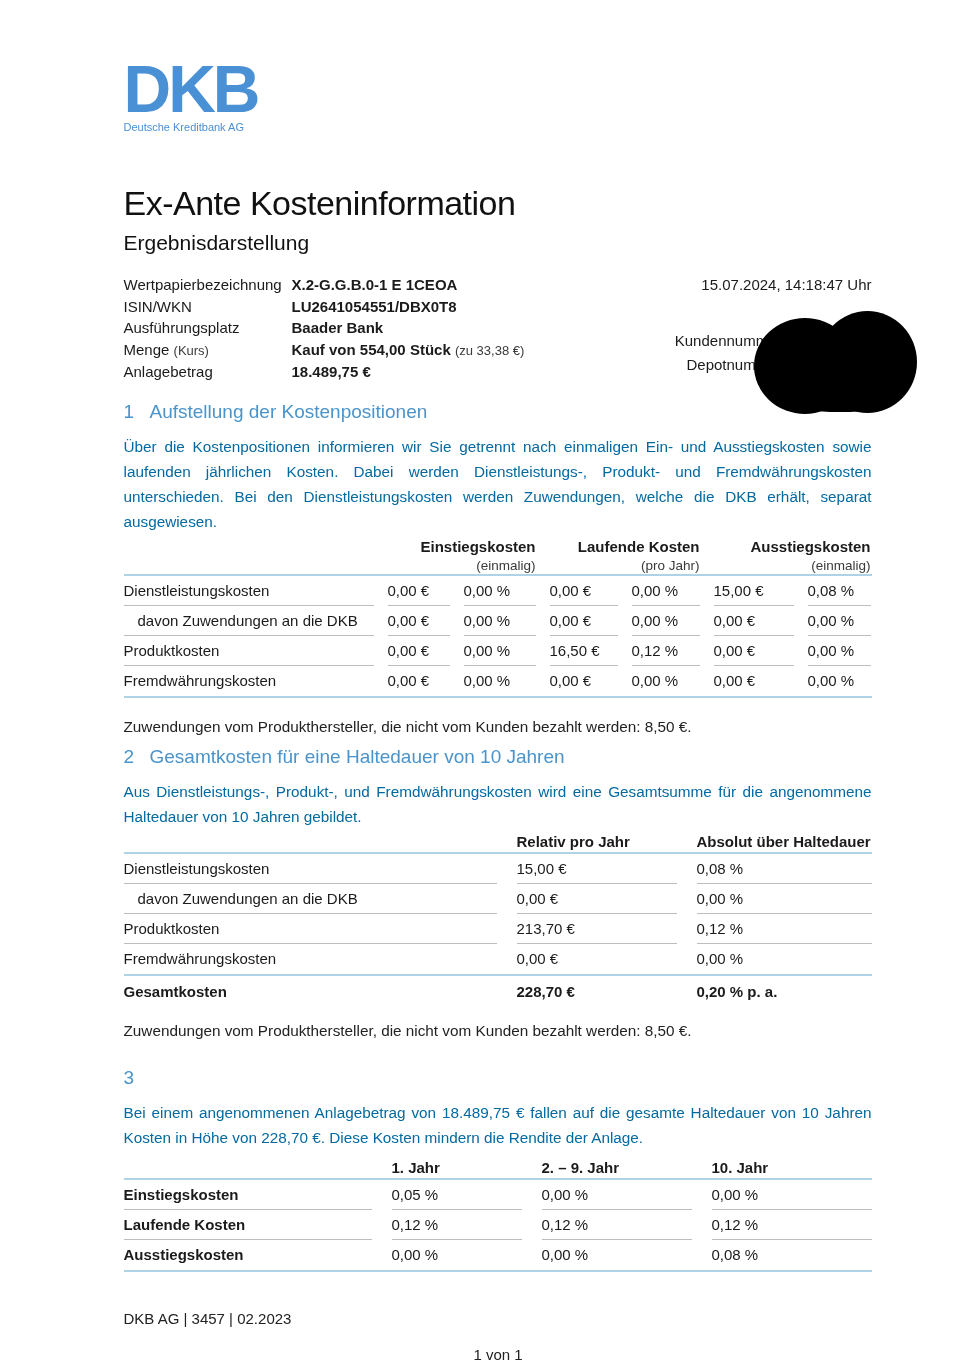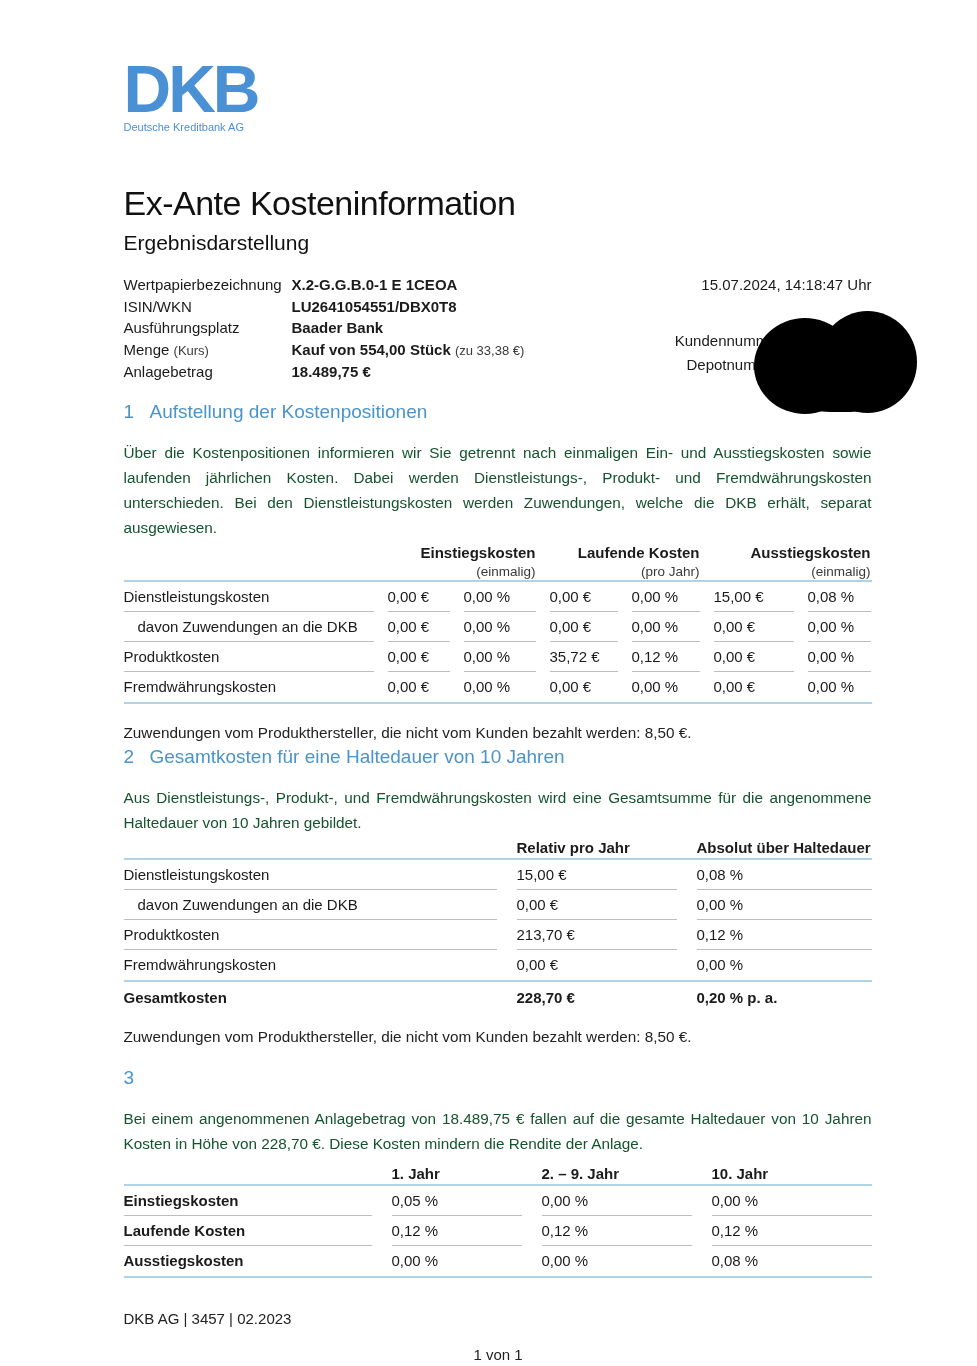--- a/index.html
+++ b/index.html
@@ -35,21 +35,21 @@
   .custblock { position:absolute; left:560px; top:329px; width:212px; text-align:right; font-size:15px; line-height:24px; }
   .blob { position:absolute; background:#000; border-radius:50%; }
   .blob-a { left:744px; top:318px; width:102px; height:96px; }
   .blob-b { left:808px; top:311px; width:99px; height:102px; }
   .blob-c { left:780px; top:340px; width:100px; height:72px; border-radius:40%; }
   
   .section { position:absolute; left:114px; width:748px; }
   .sec1 { top:400px; } .sec2 { top:745px; } .sec3 { top:1066px; }
   .sec-head { font-size:19px; line-height:24px; color:#4a94cb; font-weight:400; display:flex; }
   .sec-num { width:26px; flex:none; }
-  .sec-intro { margin-top:16px; font-size:15.3px; line-height:25px; text-align:justify; color:#14532d; }
+  .sec-intro { margin-top:10px; font-size:15.3px; line-height:25px; text-align:justify; color:#0369a1; }
   .note { margin-top:20px; font-size:15.3px; color:#222; }
   .blue-line { height:2px; background:#aed3e4; width:100%; }
   
   .t1-headgrid { display:grid; grid-template-columns:250px 148px 150px 157px; column-gap:14px; margin-top:3px; }
   .t1-group { text-align:right; }
   .t1-group-title { font-size:15px; font-weight:700; line-height:20px; }
   .t1-group-sub { font-size:13.5px; line-height:17px; color:#3a3a3a; }
   .t1-row { display:grid; grid-template-columns:250px 62px 72px 68px 68px 80px 63px; column-gap:14px; height:30px; align-items:center; font-size:15px; }
   .t1-row > div { line-height:30px; height:30px; }
   .cell-num { text-align:left; }
@@ -157,21 +157,21 @@
       <div class="cell-num">0,00 %</div>
       <div class="cell-num">0,00 €</div>
       <div class="cell-num">0,00 %</div>
       <div class="cell-num">0,00 €</div>
       <div class="cell-num">0,00 %</div>
     </div>
     <div class="t1-row rule">
       <div>Produktkosten</div>
       <div class="cell-num">0,00 €</div>
       <div class="cell-num">0,00 %</div>
-      <div class="cell-num">35,72 €</div>
+      <div class="cell-num">16,50 €</div>
       <div class="cell-num">0,12 %</div>
       <div class="cell-num">0,00 €</div>
       <div class="cell-num">0,00 %</div>
     </div>
     <div class="t1-row">
       <div>Fremdwährungskosten</div>
       <div class="cell-num">0,00 €</div>
       <div class="cell-num">0,00 %</div>
       <div class="cell-num">0,00 €</div>
       <div class="cell-num">0,00 %</div>

